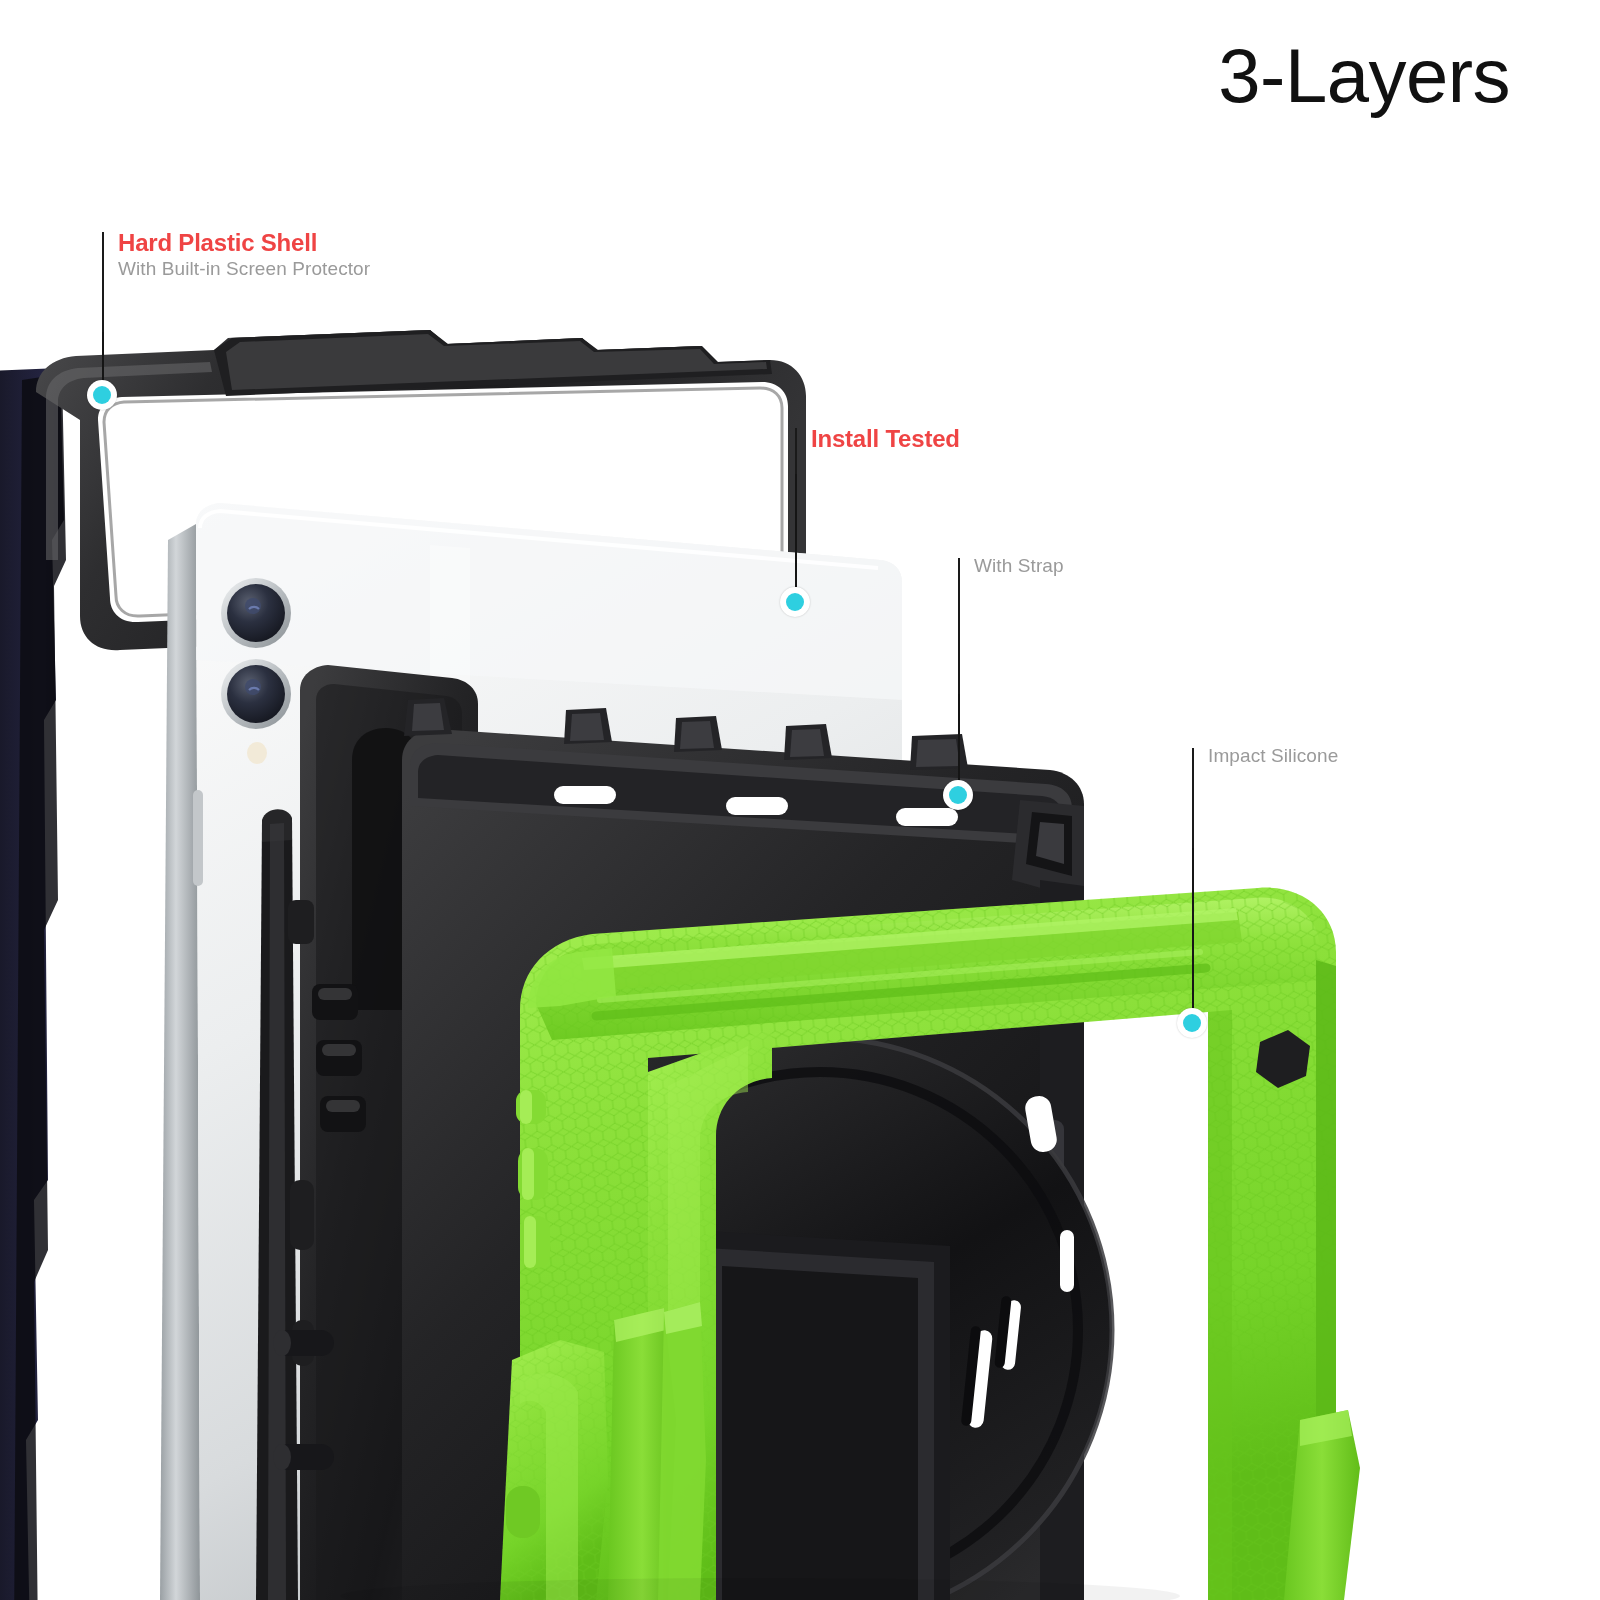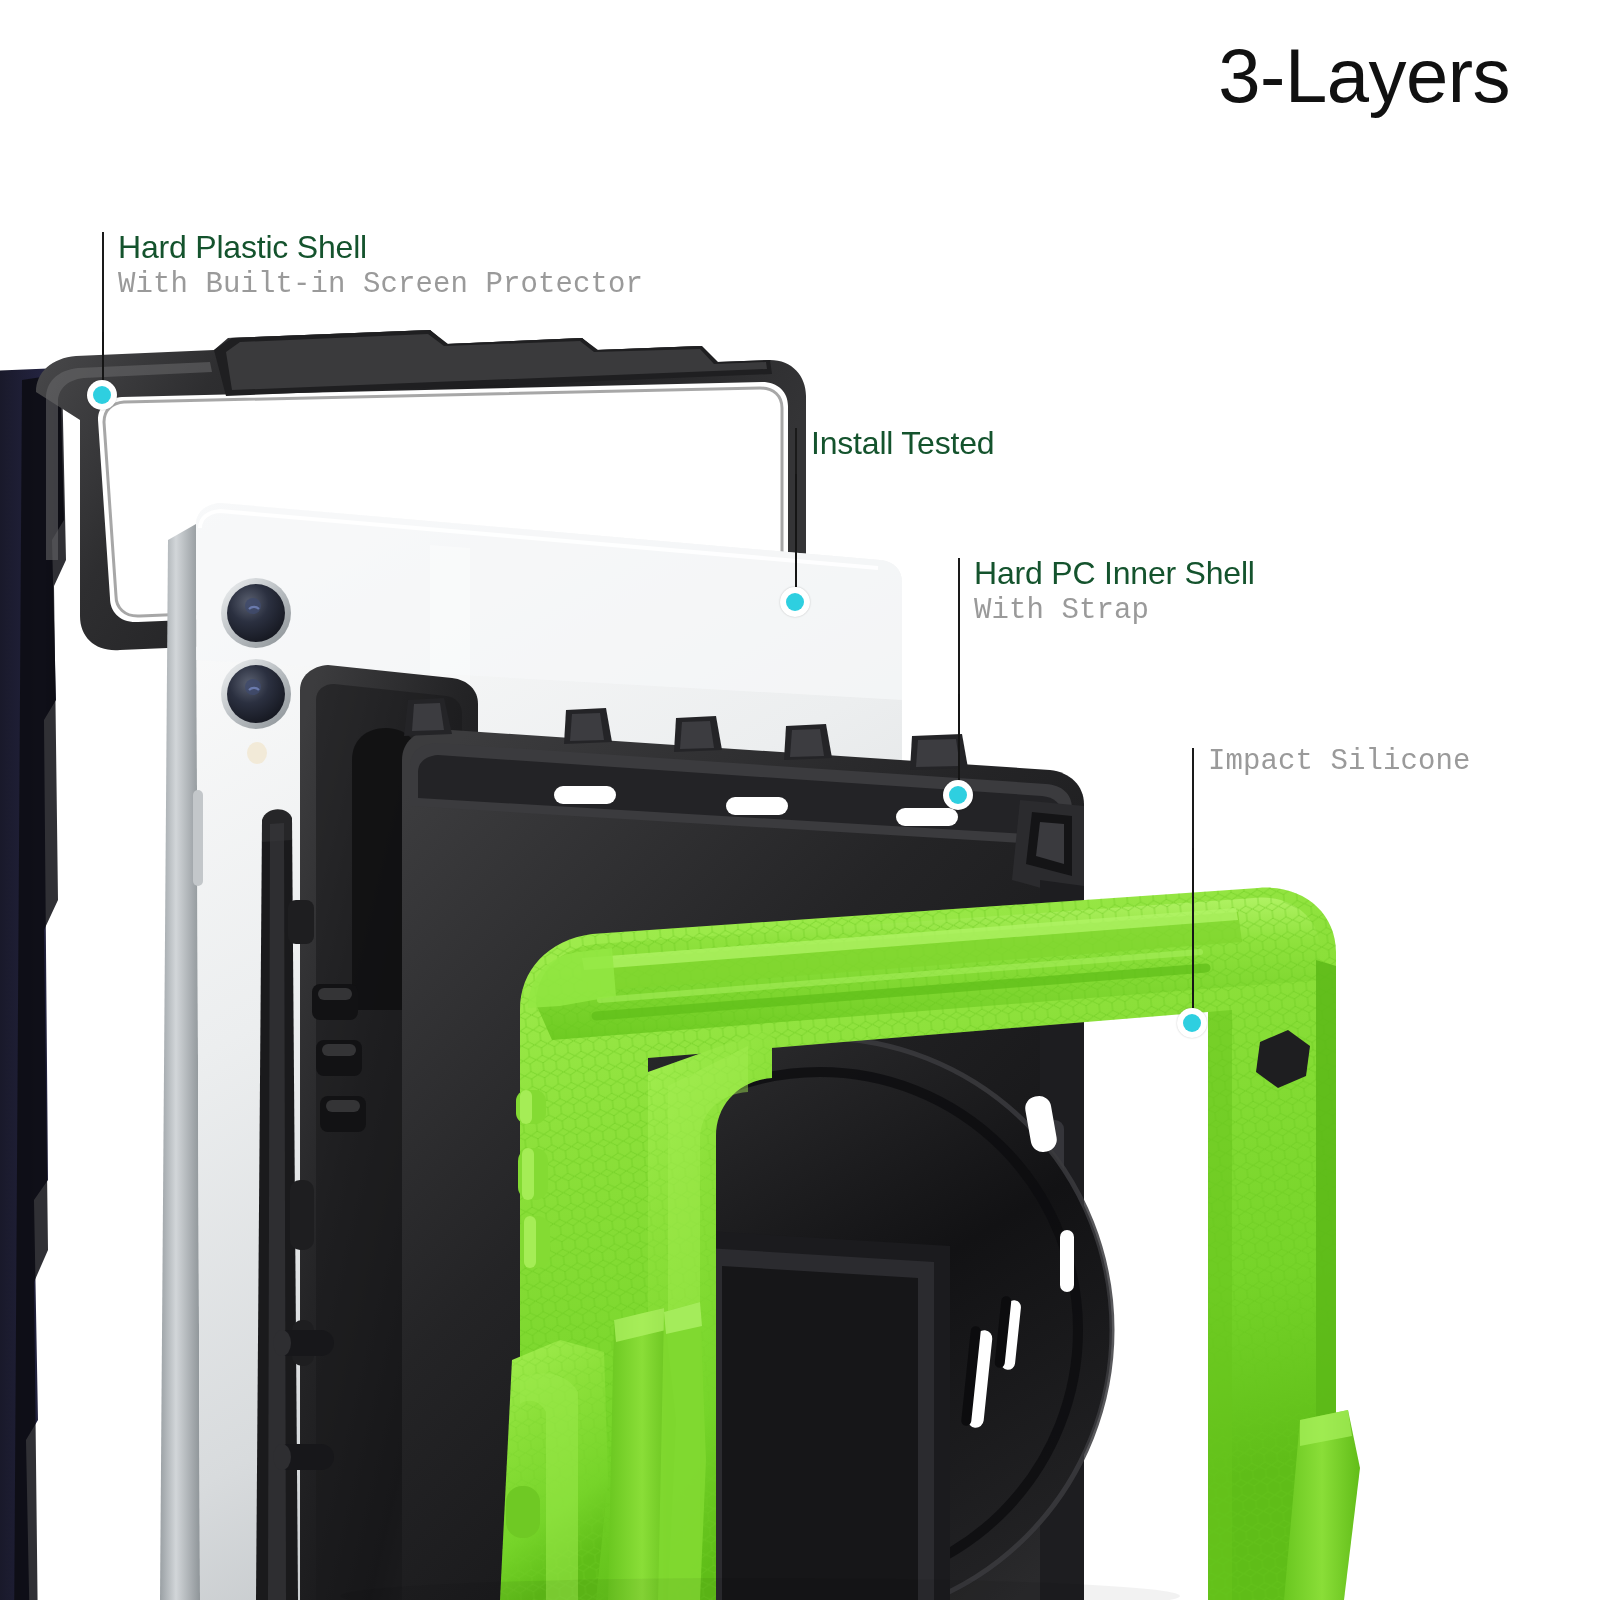--- a/index.html
+++ b/index.html
@@ -52,34 +52,33 @@
     background: #1a1a1a;
   }
   .callout .txt {
     position: absolute;
     left: 16px;
     top: -4px;
     white-space: nowrap;
   }
   .callout .title {
     display: block;
-    font-weight: 400;
-    font-size: 32px;
-    color: #14532d;
+    font-weight: 700;
+    font-size: 24px;
+    color: #ef4444;
     line-height: 1.22;
     letter-spacing: -0.2px;
   }
   .callout .sub {
     display: block;
     font-weight: 400;
-    font-size: 29px;
+    font-size: 19px;
     color: #9a9a9a;
     line-height: 1.22;
     letter-spacing: 0.1px;
-    font-family: Liberation Mono, monospace;
   }
 
   .dot {
     position: absolute;
     width: 30px; height: 30px;
     border-radius: 50%;
     background: #ffffff;
     display: flex;
     align-items: center;
     justify-content: center;
@@ -498,21 +497,20 @@
     </span>
   </div>
   <div class="leader" style="left:795px; top:474px; height:113px;"></div>
   <div class="dot" style="left:780px; top:587px;">
       <i></i>
     </div>
 
   <div class="callout" style="left:958px; top:558px;">
     <span class="rule" style="height:136px;"></span>
     <span class="txt">
-      <span class="title">Hard PC Inner Shell</span>
       <span class="sub">With Strap</span>
     </span>
   </div>
   <div class="leader" style="left:958px; top:694px; height:86px;"></div>
   <div class="dot" style="left:943px; top:780px;">
       <i></i>
     </div>
 
   <div class="callout" style="left:1192px; top:748px;">
     <span class="rule" style="height:100px;"></span>

